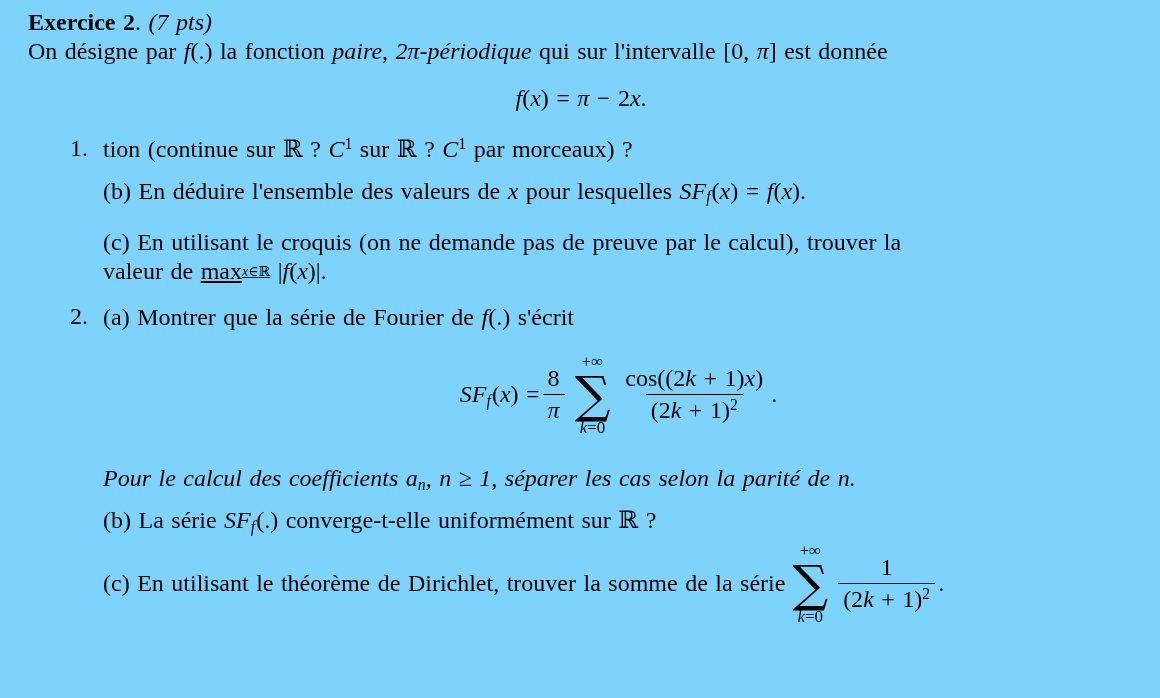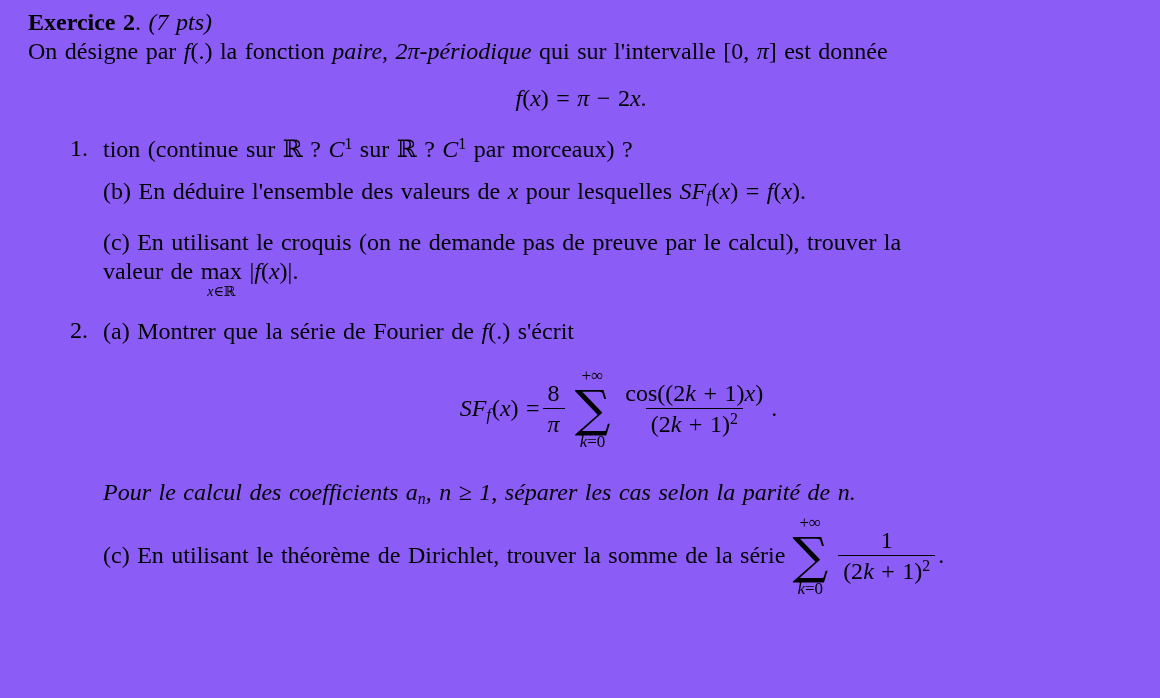--- a/index.html
+++ b/index.html
@@ -1,20 +1,20 @@
 <!DOCTYPE html>
 <html><head>
 <meta charset="utf-8">
 <style>
   html,body{margin:0;padding:0;background:#ffffff;}
   .page{
     position:relative;
     width:1160px;height:698px;
     box-sizing:border-box;
-    background:#8b5cf6;color:#000000;
+    background:#7dd3fc;color:#000000;
     font-family:"Liberation Serif","DejaVu Serif",serif;
     font-size:24px;
     padding:8px 26px 0 28px;
     overflow:hidden;
     word-spacing:1.5px;
   }
   .line{line-height:29px;white-space:nowrap;}
   
   .b{font-weight:700;}
   .i{font-style:italic;}
@@ -30,21 +30,21 @@
     margin:20px 0 0 0; line-height:normal;
   }
   .frac{display:inline-flex;flex-direction:column;align-items:center;line-height:1.22;margin:0 3px;}
   .frac .num{padding:0 5px;}
   .frac .den{border-top:1.6px solid #000;padding:1px 5px 0 5px;}
   .sum{display:inline-flex;flex-direction:column;align-items:center;line-height:1;margin:0 7px;}
   .sum .lim{font-size:17px;line-height:1.15;}
   .sum .sym{font-size:50px;line-height:0.92;font-family:"DejaVu Serif","DejaVu Sans",serif;}
   .eq-period{align-self:center;}
   
-  .maxop{display:inline-flex;flex-direction:column;align-items:center;line-height:1.06;vertical-align:baseline;}
+  .maxop{display:inline-flex;flex-direction:row;align-items:center;line-height:1.06;vertical-align:baseline;text-decoration:underline;}
   .maxop .lim{font-size:14px;}
   
   .list{margin-left:42px;}
   .item{display:flex;}
   .item .marker{width:33px;flex-shrink:0;}
   .item .content{flex:1;}
   .gap-b{margin-top:11px;}
   .gap-c{margin-top:20px;}
   .item1{margin-top:21px;}
   .item2{margin-top:17px;}
@@ -100,20 +100,21 @@
           </span>
           <span class="frac">
             <span class="num"><span>cos((2</span><span class="v">k</span><span> + 1)</span><span class="v">x</span><span>)</span></span>
             <span class="den"><span>(2</span><span class="v">k</span><span> + 1)</span><span class="sup">2</span></span>
           </span>
           <span class="eq-period">.</span>
         </div>
 
         <div class="note-line"><span>Pour le calcul des coefficients a</span><span class="sub">n</span><span>, n ≥ 1, séparer les cas selon la parité de n.</span></div>
 
+        <div class="line b-line"><span>(b) La série </span><span class="v">SF</span><span class="subv">f</span><span>(.) converge-t-elle uniformément sur </span><span class="bb">ℝ</span><span> ?</span></div>
 
         <div class="c2-flex">
           <span><span>(c) En utilisant le théorème de Dirichlet, trouver la somme de la série</span></span>
           <span class="sum">
             <span class="lim">+∞</span>
             <span class="sym">∑</span>
             <span class="lim"><span class="v">k</span><span>=0</span></span>
           </span>
           <span class="frac">
             <span class="num">1</span>

